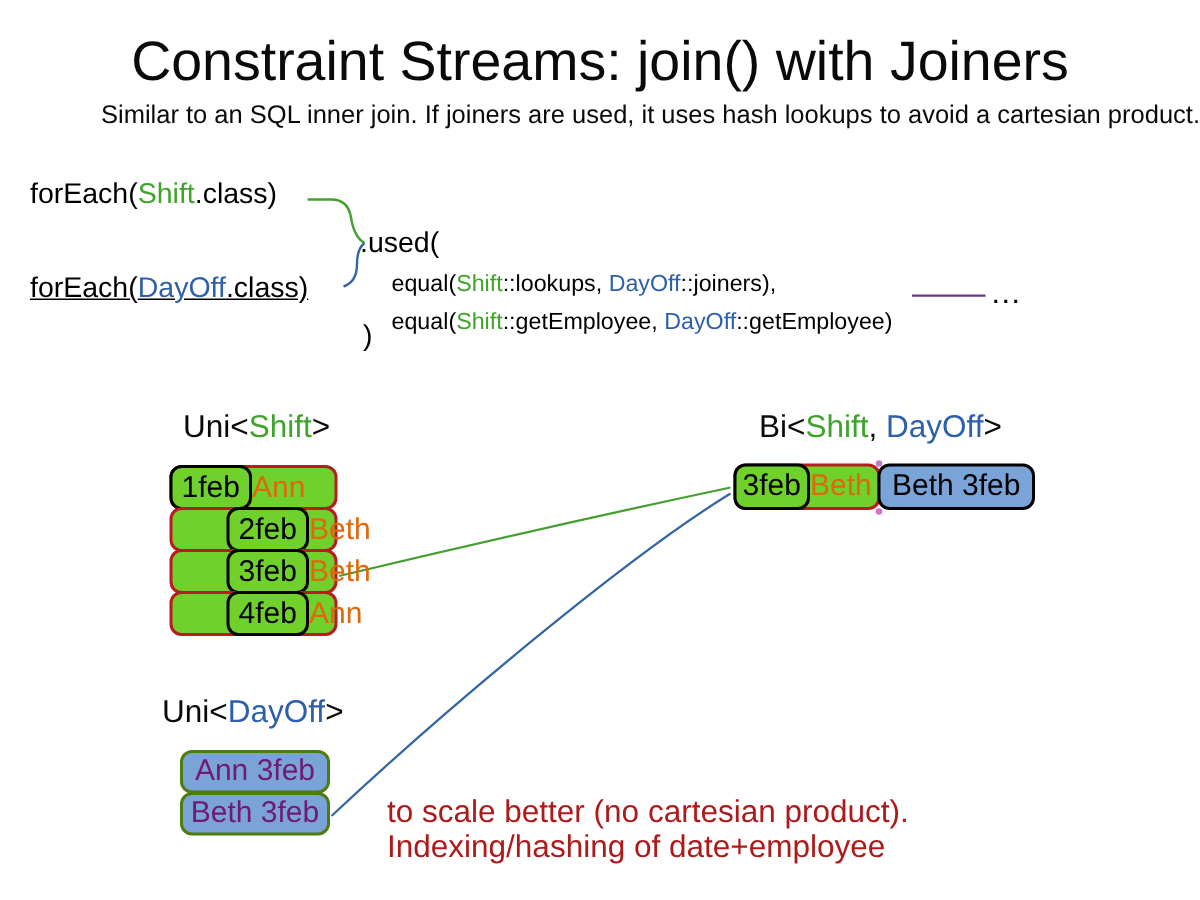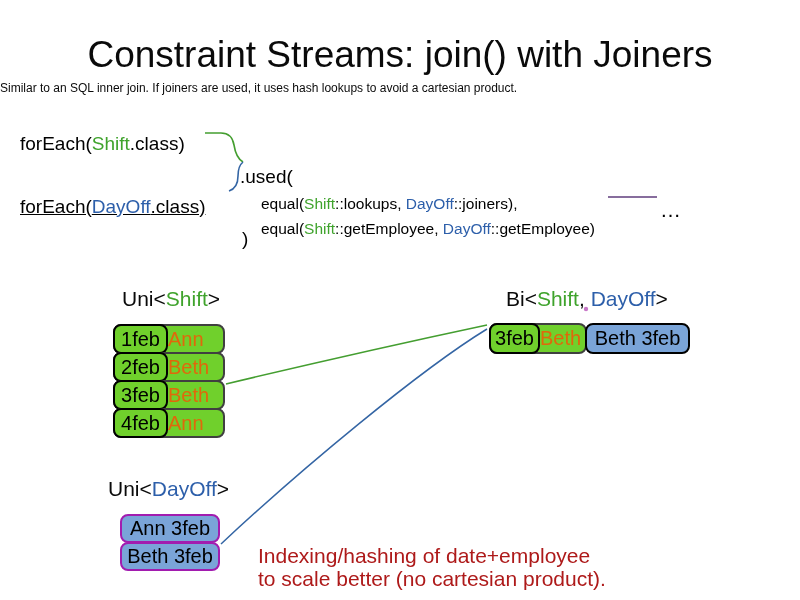--- a/index.html
+++ b/index.html
@@ -1,23 +1,23 @@
 <!DOCTYPE html>
 <html><head>
 <meta charset="utf-8">
 <style>
   html,body { margin:0; padding:0; }
   body {
     width:800px; height:600px; position:relative; background:#ffffff;
     font-family:"Liberation Sans", sans-serif; color:#000; overflow:hidden;
   }
-  .abs { position:absolute; white-space:nowrap;margin-top:14px; }
+  .abs { position:absolute; white-space:nowrap; }
 
   .title { top:20px; left:0; width:800px; text-align:center; font-size:37px; color:#0a0a0a; }
-  .subtitle { top:67px; left:0; width:800px; text-align:left; font-size:12px; color:#0a0a0a; }
+  .subtitle { top:67px; left:0; width:800px; text-align:right; font-size:17px; color:#0a0a0a; }
 
   .code-lg { font-size:19px; }
   .code-sm { font-size:15.5px; }
   .foreach-shift { left:20px; top:119px; }
   .foreach-dayoff { left:20px; top:182px;text-decoration:underline; }
   .join-open { left:240px; top:152px; }
   .joiner-1 { left:261px; top:181px; }
   .joiner-2 { left:261px; top:206px;text-align:right; }
   .join-close { left:242px; top:214px; }
   .ellipsis { left:660px; top:184px; font-size:21px; letter-spacing:2px; }
@@ -27,46 +27,46 @@
   .c-orange{ color:#e0680b; }
 
   .section-label { font-size:21px; color:#0a0a0a; }
   .uni-shift-label { left:122px; top:273px; }
   .bi-label { left:506px; top:273px; }
   .uni-dayoff-label { left:108px; top:463px; }
 
   .shift-table { left:113px; top:310px; }
   .grow-box {
     box-sizing:border-box; width:112px; height:30px;
-    background:#70d02c; border:2px solid #404040; border-radius:8px;
+    background:#70d02c; border:2px solid #b91c1c; border-radius:8px;
     display:flex; align-items:center; position:relative;
   }
-  .grow-box + .grow-box { margin-top:-2px; }
+  .grow-box + .grow-box { margin-top:-2px;padding-left:38px; }
   .date-chip {
     box-sizing:border-box; width:55px; height:30px; margin:-2px 0 -2px -2px;
     background:#70d02c; border:2px solid #000; border-radius:8px;
     font-size:20px; color:#000; display:flex; align-items:center; justify-content:center;
     flex:0 0 auto;
   }
   .emp-cell { flex:1; text-align:left; font-size:20px; }
 
   .bi-green { left:489px; top:309px; width:98px; height:31px; }
   .bi-green .date-chip { width:51px; height:31px; }
   .bi-blue {
     left:585px; top:309px; box-sizing:border-box; width:105px; height:31px;
     background:#7aa4d8; border:2px solid #000; border-radius:8px;
     display:flex; align-items:center; justify-content:center; font-size:20px; color:#000;
   }
 
   .dayoff-table { left:120px; top:500px; }
   .blue-box {
     box-sizing:border-box; width:100px; height:29px;
-    background:#7aa4d8; border:2px solid #a21caf; border-radius:8px;
+    background:#7aa4d8; border:2px solid #4d7c0f; border-radius:8px;
     display:flex; align-items:center; justify-content:center;
-    font-size:20px; color:#000000;
+    font-size:20px; color:#701a75;
   }
   .blue-box + .blue-box { margin-top:-1px; }
 
   .note { left:258px; top:530px; font-size:21px; line-height:23px; color:#ae1a1a; }
 
   svg.overlay { position:absolute; left:0; top:0; pointer-events:none; }
 </style>
 </head>
 <body>
 
@@ -126,15 +126,15 @@
 <div class="abs bi-blue">Beth 3feb</div>
 
 <div class="abs section-label uni-dayoff-label"><span>Uni&lt;</span><span class="c-blue">DayOff</span><span>&gt;</span></div>
 
 <div class="abs dayoff-table">
   <div class="blue-box">Ann 3feb</div>
   <div class="blue-box">Beth 3feb</div>
 </div>
 
 <div class="abs note">
+  <div>to scale better (no cartesian product).</div>
   <div>Indexing/hashing of date+employee</div>
-  <div>to scale better (no cartesian product).</div>
 </div>
 
 </body></html>

